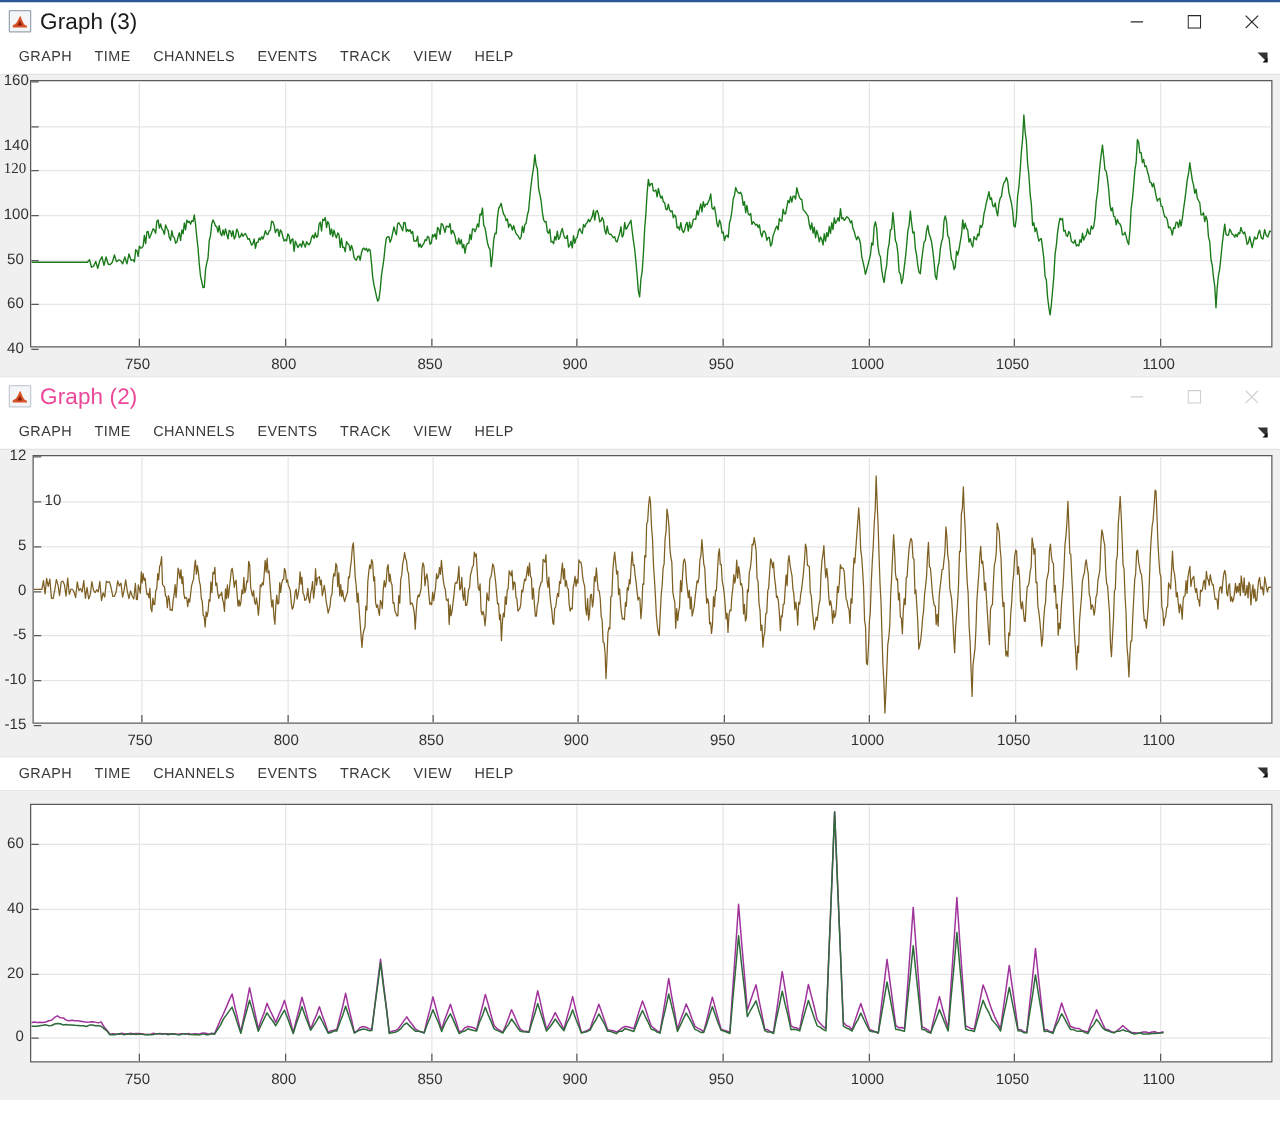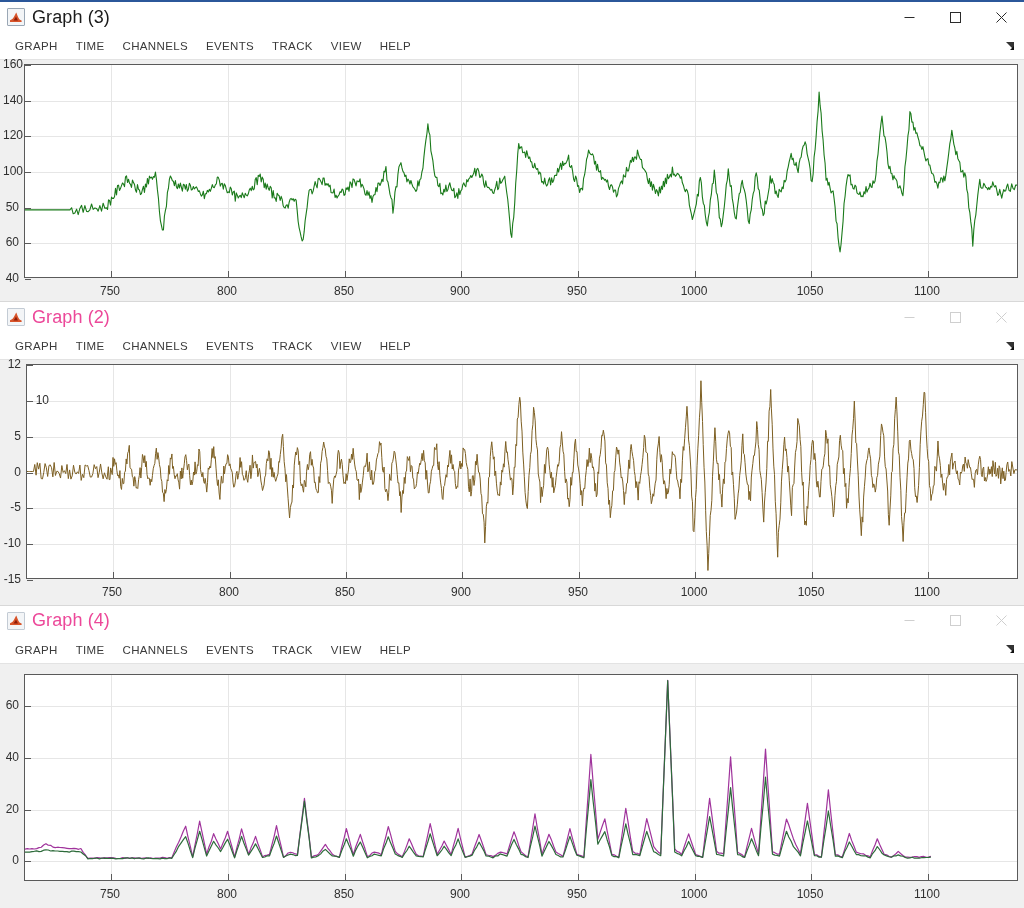--- a/index.html
+++ b/index.html
@@ -165,22 +165,22 @@
           <div class="trace">
             <svg viewBox="0 0 994 214" preserveAspectRatio="none">
               <path d="M0.0 146.2L1.7 146.2L3.3 146.2L5.0 146.2L6.7 146.2L8.3 146.2L10.0 146.2L11.7 146.2L13.3 146.2L15.0 146.2L16.7 146.2L18.3 146.2L20.0 146.2L21.7 146.2L23.3 146.2L25.0 146.2L26.7 146.2L28.3 146.2L30.0 146.2L31.7 146.2L33.3 146.2L35.0 146.2L36.7 146.2L38.3 146.2L40.0 146.2L41.7 146.2L43.3 146.2L45.0 146.2L46.7 144.1L48.3 150.2L50.0 149.3L51.7 145.5L53.3 151.0L55.0 144.8L56.7 141.7L58.3 148.7L60.0 141.9L61.7 147.8L63.3 148.0L65.0 146.2L66.7 140.3L68.3 145.7L70.0 144.3L71.7 144.9L73.3 147.5L75.0 141.9L76.7 147.5L78.3 139.5L80.0 144.6L81.7 144.2L82.7 145.8L83.7 136.1L84.7 136.8L85.7 141.4L86.7 133.2L87.7 134.8L88.7 134.6L89.7 133.0L90.7 124.5L91.7 131.1L92.7 121.7L93.7 121.3L94.7 126.7L95.7 124.5L96.7 121.8L97.7 119.1L98.7 120.2L99.7 122.8L100.7 113.0L101.7 112.0L102.7 118.6L103.7 115.3L104.7 119.2L105.7 120.4L106.7 123.6L107.7 116.1L108.7 118.7L109.7 120.5L110.7 126.2L111.7 128.4L112.7 120.7L113.7 125.5L114.7 126.2L115.7 130.8L116.7 129.9L117.7 125.5L118.7 122.4L119.7 128.6L120.7 120.1L121.7 123.2L122.7 114.5L123.7 120.0L124.7 112.2L125.7 114.0L126.7 113.1L127.7 115.4L128.7 112.6L129.7 113.3L130.7 108.0L131.7 115.5L132.7 126.1L133.7 134.5L134.7 147.9L135.7 157.3L136.7 161.9L137.7 166.6L138.7 166.5L139.7 152.4L140.7 146.7L141.7 142.7L142.7 128.6L143.7 124.6L144.7 115.3L145.7 112.0L146.7 114.1L147.7 116.9L148.7 117.4L149.7 121.8L150.7 116.6L151.7 122.9L152.7 124.8L153.7 120.1L154.7 124.2L155.7 119.2L156.7 123.4L157.7 127.3L158.7 120.4L159.7 121.1L160.7 125.3L161.7 120.6L162.7 127.4L163.7 125.4L164.7 119.4L165.7 121.3L166.7 126.2L167.7 125.6L168.7 122.7L169.7 125.2L170.7 123.9L171.7 123.0L172.7 125.0L173.7 127.7L174.7 127.0L175.7 129.9L176.7 132.4L177.7 131.1L178.7 127.4L179.7 134.9L180.7 130.1L181.7 130.0L182.7 126.6L183.7 128.2L184.7 125.5L185.7 127.5L186.7 124.5L187.7 120.7L188.7 123.4L189.7 123.8L190.7 121.1L191.7 120.1L192.7 113.1L193.7 113.4L194.7 116.2L195.7 122.3L196.7 119.9L197.7 119.5L198.7 125.3L199.7 120.0L200.7 121.6L201.7 125.6L202.7 129.0L203.7 128.0L204.7 128.9L205.7 123.3L206.7 124.9L207.7 131.2L208.7 128.1L209.7 127.3L210.7 137.4L211.7 129.1L212.7 131.4L213.7 134.3L214.7 132.5L215.7 131.5L216.7 133.9L217.7 129.0L218.7 131.6L219.7 134.0L220.7 129.6L221.7 131.3L222.7 132.1L223.7 130.3L224.7 126.3L225.7 124.3L226.7 126.8L227.7 122.4L228.7 126.1L229.7 125.1L230.7 115.5L231.7 113.7L232.7 120.9L233.7 111.4L234.7 112.5L235.7 110.1L236.7 118.1L237.7 113.2L238.7 115.3L239.7 123.9L240.7 119.2L241.7 125.4L242.7 120.2L243.7 124.1L244.7 126.5L245.7 122.5L246.7 123.9L247.7 134.2L248.7 126.8L249.7 134.1L250.7 134.1L251.7 137.7L252.7 129.4L253.7 131.3L254.7 132.0L255.7 136.7L256.7 132.6L257.7 135.6L258.7 142.1L259.7 143.8L260.7 144.4L261.7 141.6L262.7 141.1L263.7 144.5L264.7 138.5L265.7 135.4L266.7 134.7L267.7 136.3L268.7 134.9L269.7 137.6L270.7 135.5L271.7 136.5L272.7 146.5L273.7 158.0L274.7 164.4L275.7 168.6L276.7 173.6L277.7 177.6L278.7 176.1L279.7 168.5L280.7 157.2L281.7 150.3L282.7 143.5L283.7 133.5L284.7 126.5L285.7 125.6L286.7 125.5L287.7 130.1L288.7 127.3L289.7 122.6L290.7 117.7L291.7 121.3L292.7 124.0L293.7 115.1L294.7 114.3L295.7 116.1L296.7 118.0L297.7 120.8L298.7 114.0L299.7 114.2L300.7 121.5L301.7 119.6L302.7 121.3L303.7 119.8L304.7 122.9L305.7 121.3L306.7 129.0L307.7 128.9L308.7 129.1L309.7 125.2L310.7 133.8L311.7 131.4L312.7 134.3L313.7 132.3L314.7 131.0L315.7 127.9L316.7 128.7L317.7 125.2L318.7 126.1L319.7 131.6L320.7 130.7L321.7 123.9L322.7 125.6L323.7 123.2L324.7 127.5L325.7 118.0L326.7 119.2L327.7 123.7L328.7 115.0L329.7 115.5L330.7 118.6L331.7 122.1L332.7 117.0L333.7 117.3L334.7 117.9L335.7 114.9L336.7 123.3L337.7 120.5L338.7 122.2L339.7 125.1L340.7 130.4L341.7 131.5L342.7 126.7L343.7 131.5L344.7 128.0L345.7 134.6L346.7 131.8L347.7 138.8L348.7 132.7L349.7 131.0L350.7 130.9L351.7 123.6L352.7 127.9L353.7 119.2L354.7 119.2L355.7 121.6L356.7 119.2L357.7 115.3L358.7 117.7L359.7 107.3L360.7 108.0L361.7 102.4L362.7 116.4L363.7 118.1L364.7 124.0L365.7 130.4L366.7 133.9L367.7 135.8L368.7 149.7L369.7 141.1L370.7 128.3L371.7 122.8L372.7 123.1L373.7 110.1L374.7 102.7L375.7 100.8L376.7 98.6L377.7 103.7L378.7 107.4L379.7 108.7L380.7 112.6L381.7 111.2L382.7 118.0L383.7 115.2L384.7 116.6L385.7 120.1L386.7 116.6L387.7 120.1L388.7 123.1L389.7 124.1L390.7 125.7L391.7 127.6L392.7 125.8L393.7 117.0L394.7 122.1L395.7 115.6L396.7 114.6L397.7 108.0L398.7 104.4L399.7 93.0L400.7 83.6L401.7 75.8L402.7 69.5L403.7 59.3L404.7 67.7L405.7 70.6L406.7 86.6L407.7 91.3L408.7 96.5L409.7 105.7L410.7 111.9L411.7 113.6L412.7 113.3L413.7 121.5L414.7 122.8L415.7 119.5L416.7 129.8L417.7 129.3L418.7 131.2L419.7 125.4L420.7 128.2L421.7 121.1L422.7 127.7L423.7 126.0L424.7 121.6L425.7 118.9L426.7 123.7L427.7 126.5L428.7 126.9L429.7 124.5L430.7 133.9L431.7 132.7L432.7 129.1L433.7 134.6L434.7 124.7L435.7 130.8L436.7 127.0L437.7 125.9L438.7 120.8L439.7 119.0L440.7 121.6L441.7 122.9L442.7 115.7L443.7 117.8L444.7 115.0L445.7 114.0L446.7 111.5L447.7 113.5L448.7 111.4L449.7 109.1L450.7 104.2L451.7 112.1L452.7 105.3L453.7 104.4L454.7 107.4L455.7 113.5L456.7 112.8L457.7 110.0L458.7 112.2L459.7 120.2L460.7 123.4L461.7 116.9L462.7 122.4L463.7 123.7L464.7 123.5L465.7 125.1L466.7 126.4L467.7 125.5L468.7 129.1L469.7 129.7L470.7 125.9L471.7 122.8L472.7 117.5L473.7 125.8L474.7 124.1L475.7 114.1L476.7 119.5L477.7 118.3L478.7 116.0L479.7 114.4L480.7 112.2L481.7 120.9L482.7 128.7L483.7 135.5L484.7 145.8L485.7 157.0L486.7 169.9L487.7 174.0L488.7 160.0L489.7 153.8L490.7 139.4L491.7 119.4L492.7 106.9L493.7 90.0L494.7 79.2L495.7 84.6L496.7 82.9L497.7 82.5L498.7 88.6L499.7 88.4L500.7 87.8L501.7 93.3L502.7 86.5L503.7 91.0L504.7 94.4L505.7 92.8L506.7 97.6L507.7 97.8L508.7 103.3L509.7 103.8L510.7 99.2L511.7 103.9L512.7 105.4L513.7 104.5L514.7 110.3L515.7 108.0L516.7 109.6L517.7 118.4L518.7 117.6L519.7 120.1L520.7 114.2L521.7 120.0L522.7 122.2L523.7 120.5L524.7 116.0L525.7 113.9L526.7 121.0L527.7 113.9L528.7 118.5L529.7 116.6L530.7 111.5L531.7 111.2L532.7 111.5L533.7 104.3L534.7 108.0L535.7 103.2L536.7 99.1L537.7 105.4L538.7 97.3L539.7 101.5L540.7 99.3L541.7 99.6L542.7 97.6L543.7 95.3L544.7 91.0L545.7 102.4L546.7 103.3L547.7 101.4L548.7 107.2L549.7 115.1L550.7 117.6L551.7 112.1L552.7 114.8L553.7 122.5L554.7 121.8L555.7 128.7L556.7 125.0L557.7 124.4L558.7 126.1L559.7 114.5L560.7 111.0L561.7 104.5L562.7 95.1L563.7 92.2L564.7 85.8L565.7 88.7L566.7 90.0L567.7 90.6L568.7 89.7L569.7 92.2L570.7 100.1L571.7 97.2L572.7 106.1L573.7 100.2L574.7 107.2L575.7 108.0L576.7 106.7L577.7 115.6L578.7 113.5L579.7 114.4L580.7 116.3L581.7 115.4L582.7 118.1L583.7 116.0L584.7 122.5L585.7 125.7L586.7 121.4L587.7 120.9L588.7 123.2L589.7 128.4L590.7 126.2L591.7 126.2L592.7 133.1L593.7 131.1L594.7 124.5L595.7 122.0L596.7 118.8L597.7 117.0L598.7 120.0L599.7 110.9L600.7 112.5L601.7 113.0L602.7 103.3L603.7 107.0L604.7 107.0L605.7 101.6L606.7 96.3L607.7 98.1L608.7 93.1L609.7 97.5L610.7 92.8L611.7 92.8L612.7 95.2L613.7 85.9L614.7 90.3L615.7 93.4L616.7 95.3L617.7 95.5L618.7 103.6L619.7 104.7L620.7 105.8L621.7 107.4L622.7 109.0L623.7 115.7L624.7 119.7L625.7 114.5L626.7 122.7L627.7 117.8L628.7 126.4L629.7 120.5L630.7 124.1L631.7 129.7L632.7 125.8L633.7 127.7L634.7 132.2L635.7 123.2L636.7 129.2L637.7 122.2L638.7 125.5L639.7 117.3L640.7 122.8L641.7 114.2L642.7 119.8L643.7 110.4L644.7 114.7L645.7 113.1L646.7 110.2L647.7 113.0L648.7 102.9L649.7 111.0L650.7 110.2L651.7 112.4L652.7 111.2L653.7 109.4L654.7 110.1L655.7 111.4L656.7 114.3L657.7 112.7L658.7 118.9L659.7 121.3L660.7 125.4L661.7 128.0L662.7 125.4L663.7 127.0L664.7 131.0L665.7 141.4L666.7 145.9L667.7 150.2L668.7 156.0L669.7 152.2L670.7 148.3L671.7 144.3L672.7 140.1L673.7 130.5L674.7 132.3L675.7 117.1L676.7 113.5L677.7 118.9L678.7 133.0L679.7 139.7L680.7 141.7L681.7 151.9L682.7 158.6L683.7 162.4L684.7 153.8L685.7 148.9L686.7 136.2L687.7 130.9L688.7 120.0L689.7 119.4L690.7 106.1L691.7 116.2L692.7 128.6L693.7 131.0L694.7 138.9L695.7 154.1L696.7 155.6L697.7 163.3L698.7 159.4L699.7 151.1L700.7 143.1L701.7 132.7L702.7 120.8L703.7 116.4L704.7 104.7L705.7 114.5L706.7 122.5L707.7 121.7L708.7 134.9L709.7 140.5L710.7 148.9L711.7 154.3L712.7 155.4L713.7 144.7L714.7 137.1L715.7 129.8L716.7 128.7L717.7 120.5L718.7 116.4L719.7 123.2L720.7 125.8L721.7 129.9L722.7 137.0L723.7 146.1L724.7 157.2L725.7 160.1L726.7 150.2L727.7 146.3L728.7 135.8L729.7 129.6L730.7 126.8L731.7 112.6L732.7 108.8L733.7 113.4L734.7 124.8L735.7 126.4L736.7 135.9L737.7 144.1L738.7 145.4L739.7 152.0L740.7 149.9L741.7 137.3L742.7 140.3L743.7 135.7L744.7 129.7L745.7 123.8L746.7 111.9L747.7 119.4L748.7 114.6L749.7 118.6L750.7 120.3L751.7 129.9L752.7 127.2L753.7 131.6L754.7 133.8L755.7 125.5L756.7 127.1L757.7 128.0L758.7 123.3L759.7 124.8L760.7 116.4L761.7 118.0L762.7 115.5L763.7 107.1L764.7 103.0L765.7 97.7L766.7 93.7L767.7 89.1L768.7 95.6L769.7 94.1L770.7 100.5L771.7 101.4L772.7 98.3L773.7 104.7L774.7 108.6L775.7 99.1L776.7 94.4L777.7 93.1L778.7 85.9L779.7 81.8L780.7 80.8L781.7 77.6L782.7 80.7L783.7 89.7L784.7 93.9L785.7 98.3L786.7 104.7L787.7 116.8L788.7 117.7L789.7 110.3L790.7 92.7L791.7 85.3L792.7 72.5L793.7 56.9L794.7 46.5L795.7 27.2L796.7 40.8L797.7 48.4L798.7 66.2L799.7 75.7L800.7 90.8L801.7 99.2L802.7 116.4L803.7 114.3L804.7 121.4L805.7 118.4L806.7 124.2L807.7 129.1L808.7 127.7L809.7 127.1L810.7 134.7L811.7 143.2L812.7 157.6L813.7 160.2L814.7 174.2L815.7 182.6L816.7 188.7L817.7 180.9L818.7 169.2L819.7 158.0L820.7 139.8L821.7 132.7L822.7 122.2L823.7 115.2L824.7 110.5L825.7 111.9L826.7 110.9L827.7 121.0L828.7 120.4L829.7 124.6L830.7 125.3L831.7 121.3L832.7 122.7L833.7 129.0L834.7 130.1L835.7 130.7L836.7 128.1L837.7 133.0L838.7 132.1L839.7 133.0L840.7 127.9L841.7 130.1L842.7 122.6L843.7 128.3L844.7 125.6L845.7 124.3L846.7 119.3L847.7 122.9L848.7 123.6L849.7 116.9L850.7 119.4L851.7 117.4L852.7 110.4L853.7 96.7L854.7 90.2L855.7 78.7L856.7 67.8L857.7 59.2L858.7 51.6L859.7 61.2L860.7 71.5L861.7 72.6L862.7 78.8L863.7 87.6L864.7 99.8L865.7 104.7L866.7 102.2L867.7 109.2L868.7 109.6L869.7 115.9L870.7 111.6L871.7 114.5L872.7 115.2L873.7 117.4L874.7 124.1L875.7 123.8L876.7 121.9L877.7 125.1L878.7 129.5L879.7 131.9L880.7 120.7L881.7 102.7L882.7 95.2L883.7 84.3L884.7 71.6L885.7 65.6L886.7 47.1L887.7 49.3L888.7 57.8L889.7 57.6L890.7 65.7L891.7 63.2L892.7 69.0L893.7 68.4L894.7 72.7L895.7 76.1L896.7 81.4L897.7 81.8L898.7 85.2L899.7 82.4L900.7 87.4L901.7 92.7L902.7 96.8L903.7 95.1L904.7 94.5L905.7 100.8L906.7 101.0L907.7 106.1L908.7 109.6L909.7 109.7L910.7 112.1L911.7 118.4L912.7 117.6L913.7 119.8L914.7 124.3L915.7 118.2L916.7 118.9L917.7 113.9L918.7 114.0L919.7 118.2L920.7 112.0L921.7 116.9L922.7 111.2L923.7 103.3L924.7 96.2L925.7 88.1L926.7 79.4L927.7 74.5L928.7 65.8L929.7 72.8L930.7 79.8L931.7 83.7L932.7 90.5L933.7 87.1L934.7 94.3L935.7 96.3L936.7 98.1L937.7 107.9L938.7 107.8L939.7 106.2L940.7 113.3L941.7 108.9L942.7 112.5L943.7 125.9L944.7 129.6L945.7 144.0L946.7 148.7L947.7 158.4L948.7 165.4L949.7 182.9L950.7 166.5L951.7 156.7L952.7 151.5L953.7 141.6L954.7 131.4L955.7 123.2L956.7 115.4L957.7 123.5L958.7 124.4L959.7 124.2L960.7 119.4L961.7 121.1L962.7 123.5L963.7 124.0L964.7 125.9L965.7 123.6L966.7 125.6L967.7 122.4L968.7 123.2L969.7 118.0L970.7 121.3L971.7 123.1L972.7 121.8L973.7 126.3L974.7 131.7L975.7 130.3L976.7 125.5L977.7 130.0L978.7 134.4L979.7 129.5L980.7 125.8L981.7 127.4L982.7 126.9L983.7 122.7L984.7 120.2L986.0 126.5L987.3 127.5L988.7 119.9L990.0 124.6L991.3 125.8L992.7 121.1L994.0 121.3" fill="none" stroke="#1a7a1a" stroke-width="1.1" stroke-linejoin="round" vector-effect="non-scaling-stroke"></path>
             </svg>
           </div>
         </div>
         <div class="ylabel" style="right: 1005px; top: 218px; width: 16px;">40</div>
         <div class="ylabel" style="right: 1005px; top: 182px; width: 16px;">60</div>
         <div class="ylabel" style="right: 1005px; top: 147px; width: 16px;">50</div>
         <div class="ylabel" style="right: 1005px; top: 111px; width: 16px;">100</div>
-        <div class="ylabel" style="right: 1005px; top: 75px; width: 16px;">120</div>
-        <div class="ylabel" style="right: 1005px; top: 40px; width: 16px;">140</div>
+        <div class="ylabel" style="right: 1005px; top: 75px; width: 16px; font-family: Liberation Serif, serif;">120</div>
+        <div class="ylabel" style="right: 1005px; top: 56px; width: 16px;">140</div>
         <div class="ylabel" style="right: 1005px; top: 4px; width: 16px;">160</div>
         <div class="xlabel" style="left: 110px; top: 224px;">750</div>
         <div class="xlabel" style="left: 227px; top: 224px;">800</div>
         <div class="xlabel" style="left: 344px; top: 224px;">850</div>
         <div class="xlabel" style="left: 460px; top: 224px;">900</div>
         <div class="xlabel" style="left: 577px; top: 224px;">950</div>
         <div class="xlabel" style="left: 694px; top: 224px;">1000</div>
         <div class="xlabel" style="left: 810px; top: 224px;">1050</div>
         <div class="xlabel" style="left: 927px; top: 224px;">1100</div>
       </div>
@@ -283,47 +283,20 @@
         <div class="xlabel" style="left: 694px; top: 225px;">1000</div>
         <div class="xlabel" style="left: 811px; top: 225px;">1050</div>
         <div class="xlabel" style="left: 927px; top: 225px;">1100</div>
       </div>
   </div>
 
   <div class="divider"></div>
 
   <div class="win inactive" id="win3">
     <div class="accentline"></div>
-    <div class="titlebar">
-      <div class="tb-icon">
-        <svg width="12" height="11" viewBox="0 0 12 11">
-          <path d="M0 8.2 C2.2 7.6 3.3 6.2 4.4 4 C5 2.9 5.6 1.6 6.2 0.6 C6.9 1.9 7.6 4 8.3 5.6 C9 7.2 9.9 8.2 11.6 8.6 L11.6 10 L0 10 Z" fill="#d8542a"></path>
-          <path d="M3.4 8.4 C4.4 7.6 5.2 6.1 6.0 4.4 C6.6 5.8 7.2 7.1 7.9 8.4 Z" fill="#8b1a08"></path>
-        </svg>
-      </div>
-      <div class="tb-title">Graph (4)</div>
-      <div class="tb-controls">
-        <div class="tb-btn">
-          <svg width="11" height="11" viewBox="0 0 11 11">
-              <line x1="0.5" y1="5.5" x2="10.5" y2="5.5" stroke="currentColor" stroke-width="1"></line>
-            </svg>
-        </div>
-        <div class="tb-btn">
-          <svg width="11" height="11" viewBox="0 0 11 11">
-              <rect x="0.5" y="0.5" width="10" height="10" fill="none" stroke="currentColor" stroke-width="1"></rect>
-            </svg>
-        </div>
-        <div class="tb-btn">
-          <svg width="11" height="11" viewBox="0 0 11 11">
-              <line x1="0.5" y1="0.5" x2="10.5" y2="10.5" stroke="currentColor" stroke-width="1"></line>
-              <line x1="10.5" y1="0.5" x2="0.5" y2="10.5" stroke="currentColor" stroke-width="1"></line>
-            </svg>
-        </div>
-      </div>
-    </div>
     <div class="menubar">
       <div class="menu-item">GRAPH</div>
       <div class="menu-item">TIME</div>
       <div class="menu-item">CHANNELS</div>
       <div class="menu-item">EVENTS</div>
       <div class="menu-item">TRACK</div>
       <div class="menu-item">VIEW</div>
       <div class="menu-item">HELP</div>
       <div class="menu-overflow">
         <svg width="11" height="11" viewBox="0 0 11 11">

